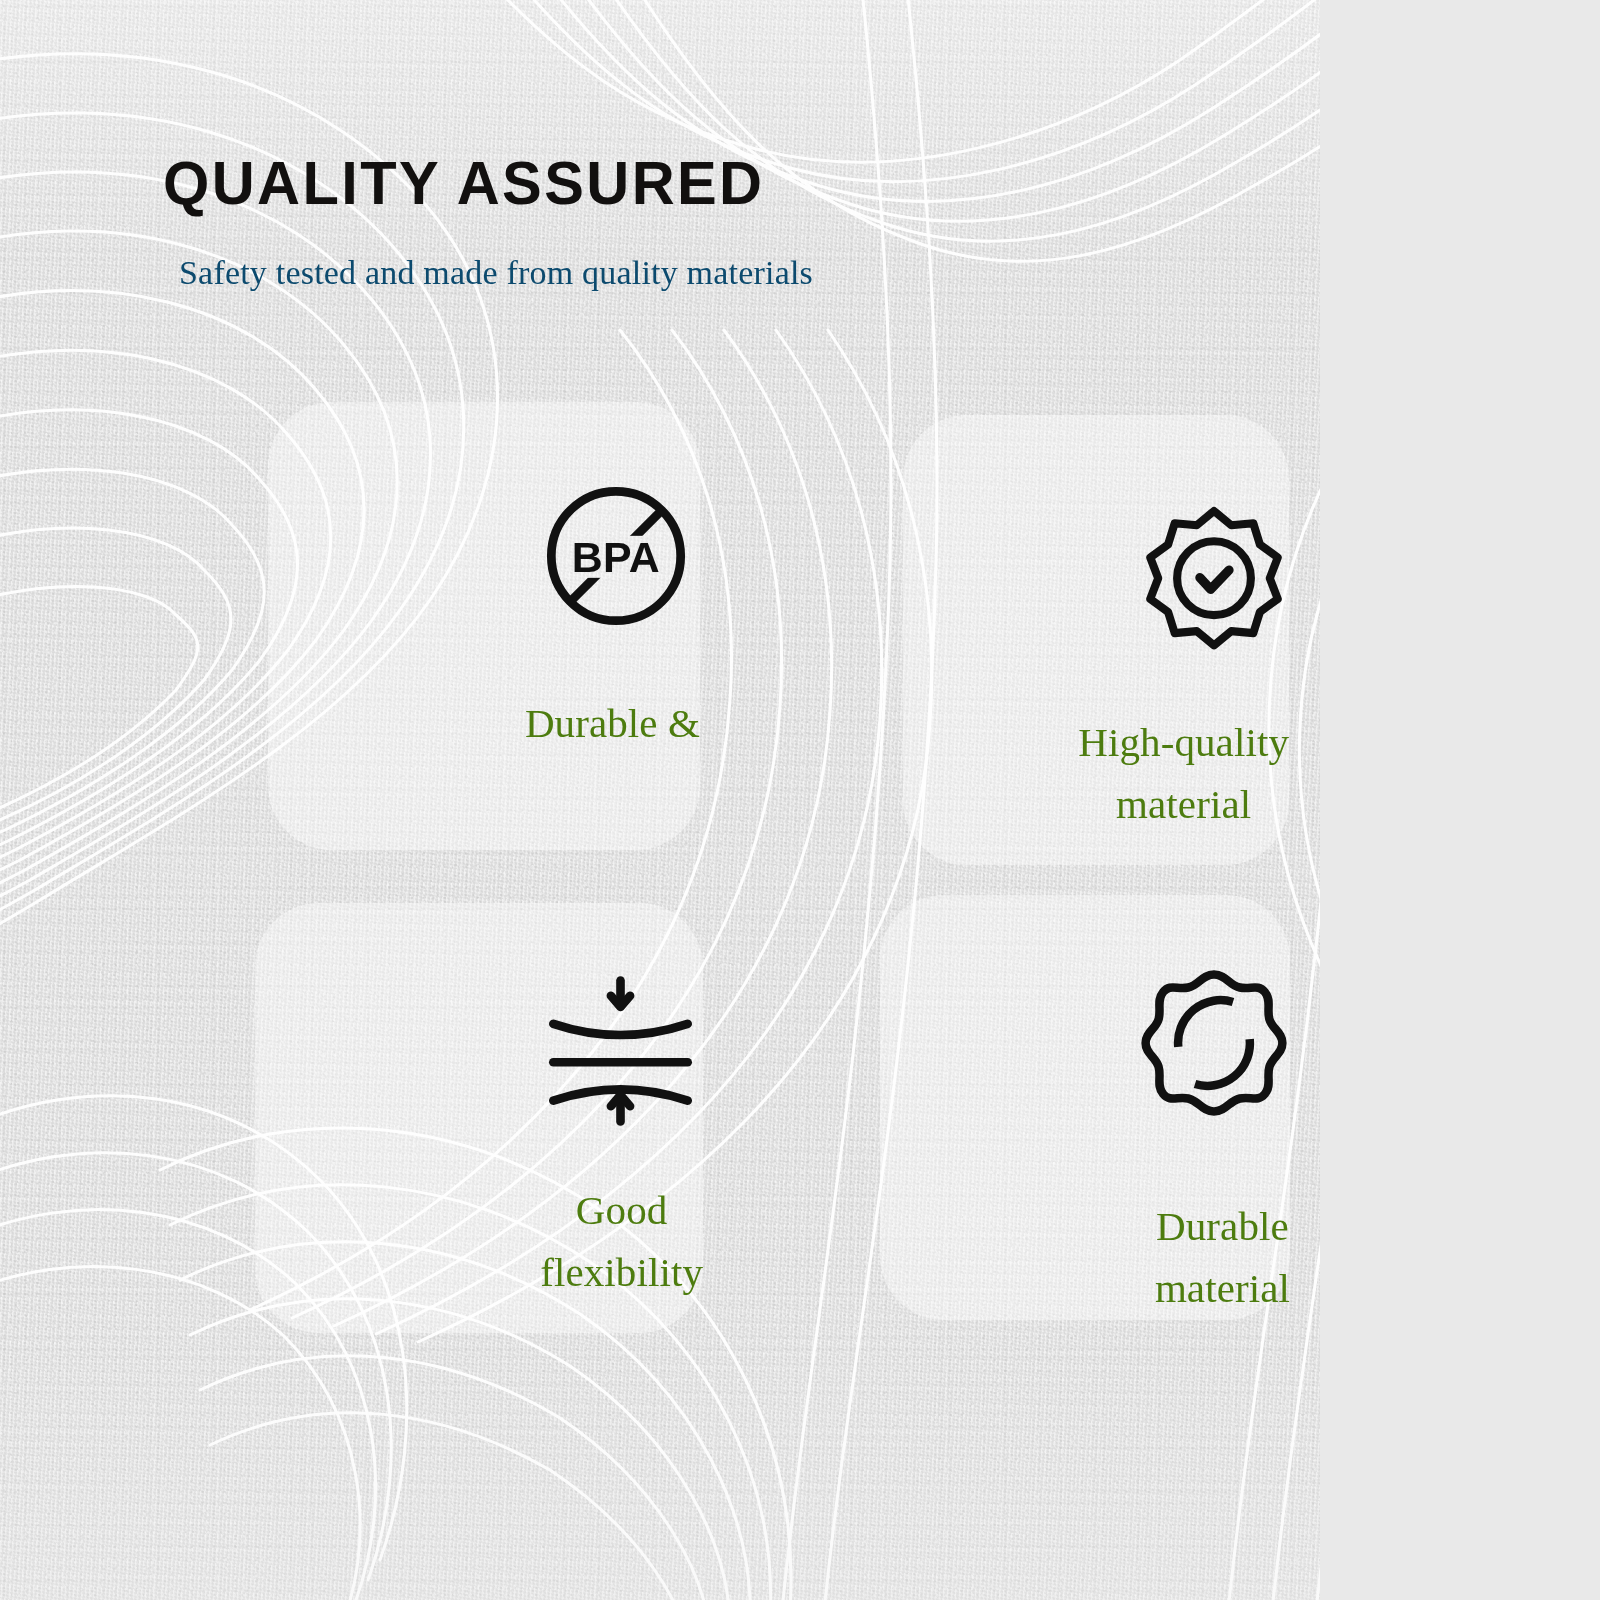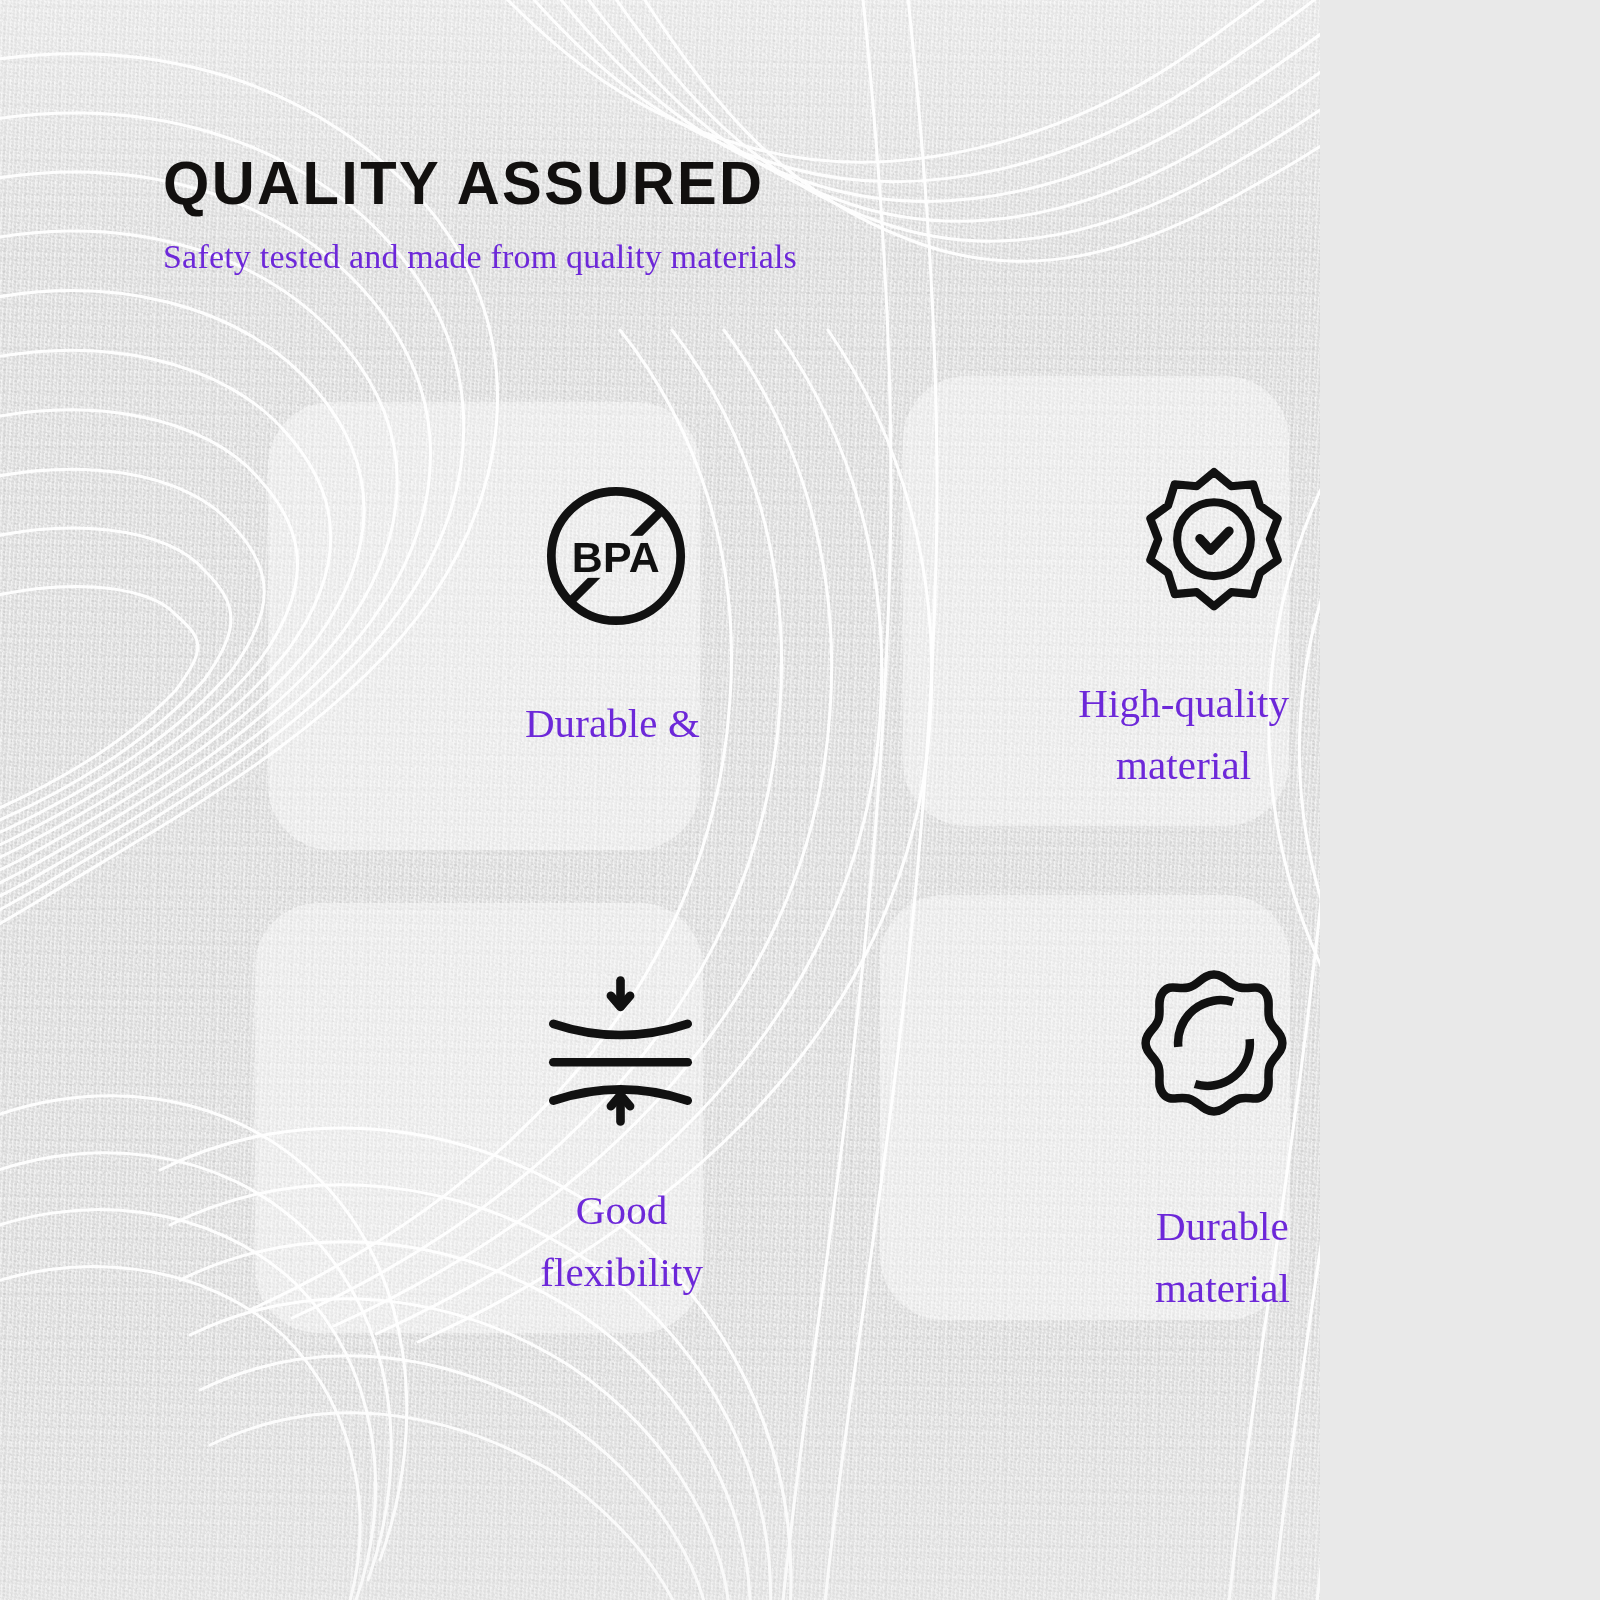--- a/index.html
+++ b/index.html
@@ -78,22 +78,22 @@
     color: #12100f;
     line-height: 1.0;
     margin: 0;
     transform: scaleX(0.96);
     transform-origin: left center;
     white-space: nowrap;
   }
   .subtitle {
     font-family: "Liberation Serif", "DejaVu Serif", serif;
     font-size: 34px;
-    color: #6d28d9;
-    margin: 0;
+    color: #0c4a6e;
+    margin: 16px;
     padding-top: 24px;
     letter-spacing: 0.2px;
     white-space: nowrap;
   }
 
   
   .grid {
     position: absolute;
     left: 0;
     top: 0;
@@ -104,40 +104,40 @@
     position: absolute;
     border-radius: 64px;
     background: rgba(255,255,255,0.40);
     display: flex;
     flex-direction: column;
     align-items: flex-end;
     justify-content: flex-start;
     box-sizing: border-box;
   }
   .card-1 { left: 268px;  top: 402px;  width: 432px; height: 448px; }
-  .card-2 { left: 903px;  top: 376px;  width: 386px; height: 450px; }
+  .card-2 { left: 903px;  top: 415px;  width: 386px; height: 450px; }
   .card-3 { left: 255px;  top: 903px;  width: 448px; height: 430px; }
   .card-4 { left: 880px;  top: 895px;  width: 410px; height: 425px; }
 
   .icon-wrap {
     display: flex;
     align-items: center;
     justify-content: center;
     height: 200px;
   }
   .card-1 .icon-wrap { margin-top: 54px; }
   .card-2 .icon-wrap { margin-top: 62px; }
   .card-3 .icon-wrap { margin-top: 48px; }
   .card-4 .icon-wrap { margin-top: 48px; }
 
   .card-label {
     font-family: "Liberation Serif", "DejaVu Serif", serif;
     font-size: 41px;
     line-height: 1.52;
-    color: #6d28d9;
+    color: #4d7c0f;
     text-align: center;
     letter-spacing: 0.1px;
   }
   .card-1 .card-label { margin-top: 36px; }
   .card-2 .card-label { margin-top: 34px; }
   .card-3 .card-label { margin-top: 28px; }
   .card-4 .card-label { margin-top: 52px; }
 
   .lbl-line { display: block; }
 

